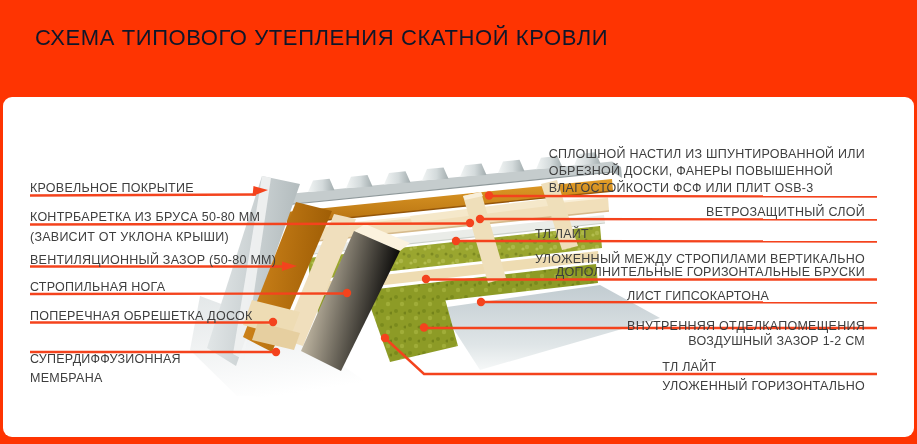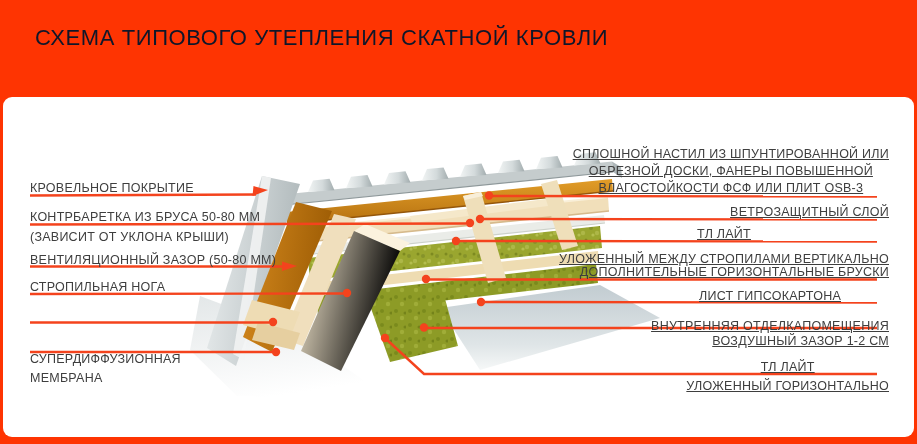--- a/index.html
+++ b/index.html
@@ -29,21 +29,21 @@
   svg.diagram{position:absolute;left:0;top:0;}
   .lbl{
     position:absolute;
     font-size:12.5px;
     line-height:17px;
     letter-spacing:.25px;
     color:#3e3e3e;
     white-space:nowrap;
   }
   .lbl.left{left:30px;text-align:left;}
-  .lbl.right{right:28px;text-align:center;text-decoration:underline;}
+  .lbl.right{right:52px;text-align:left;}
   .lbl div{height:17px;}
 </style>
 </head>
 <body>
 
 <div id="screen">
 
   <div class="panel"></div>
 
   <div class="title">СХЕМА ТИПОВОГО УТЕПЛЕНИЯ СКАТНОЙ КРОВЛИ</div>
@@ -217,20 +217,23 @@
   <div class="lbl left" style="top:209px">
     <div>КОНТРБАРЕТКА ИЗ БРУСА 50-80 ММ</div>
     <div style="margin-top:3px">(ЗАВИСИТ ОТ УКЛОНА КРЫШИ)</div>
   </div>
   <div class="lbl left" style="top:252px">
     <div>ВЕНТИЛЯЦИОННЫЙ ЗАЗОР (50-80 ММ)</div>
   </div>
   <div class="lbl left" style="top:279px">
     <div>СТРОПИЛЬНАЯ НОГА</div>
   </div>
+  <div class="lbl left" style="top:308px">
+    <div>ПОПЕРЕЧНАЯ ОБРЕШЕТКА ДОСОК</div>
+  </div>
   <div class="lbl left" style="top:351px">
     <div>СУПЕРДИФФУЗИОННАЯ</div>
     <div style="margin-top:2px">МЕМБРАНА</div>
   </div>
 
   <div class="lbl right" style="top:146px">
     <div>СПЛОШНОЙ НАСТИЛ ИЗ ШПУНТИРОВАННОЙ ИЛИ</div>
     <div>ОБРЕЗНОЙ ДОСКИ, ФАНЕРЫ ПОВЫШЕННОЙ</div>
     <div>ВЛАГОСТОЙКОСТИ ФСФ ИЛИ ПЛИТ OSB-3</div>
   </div>

